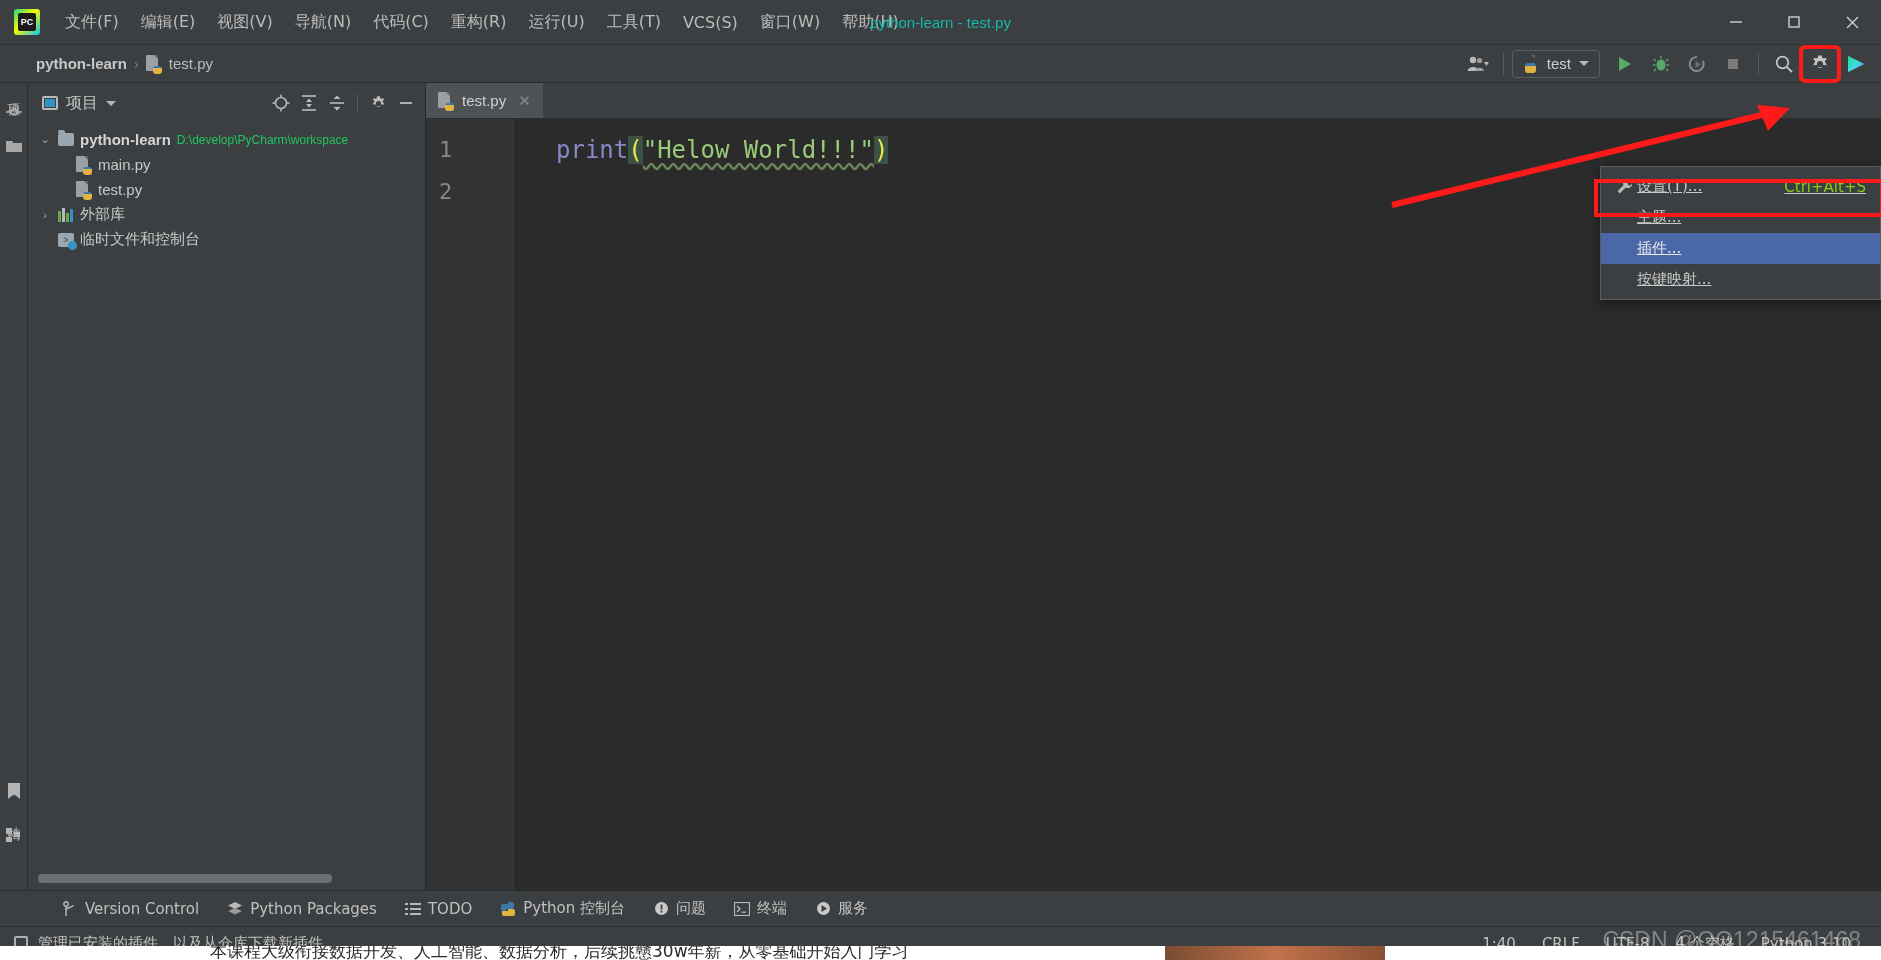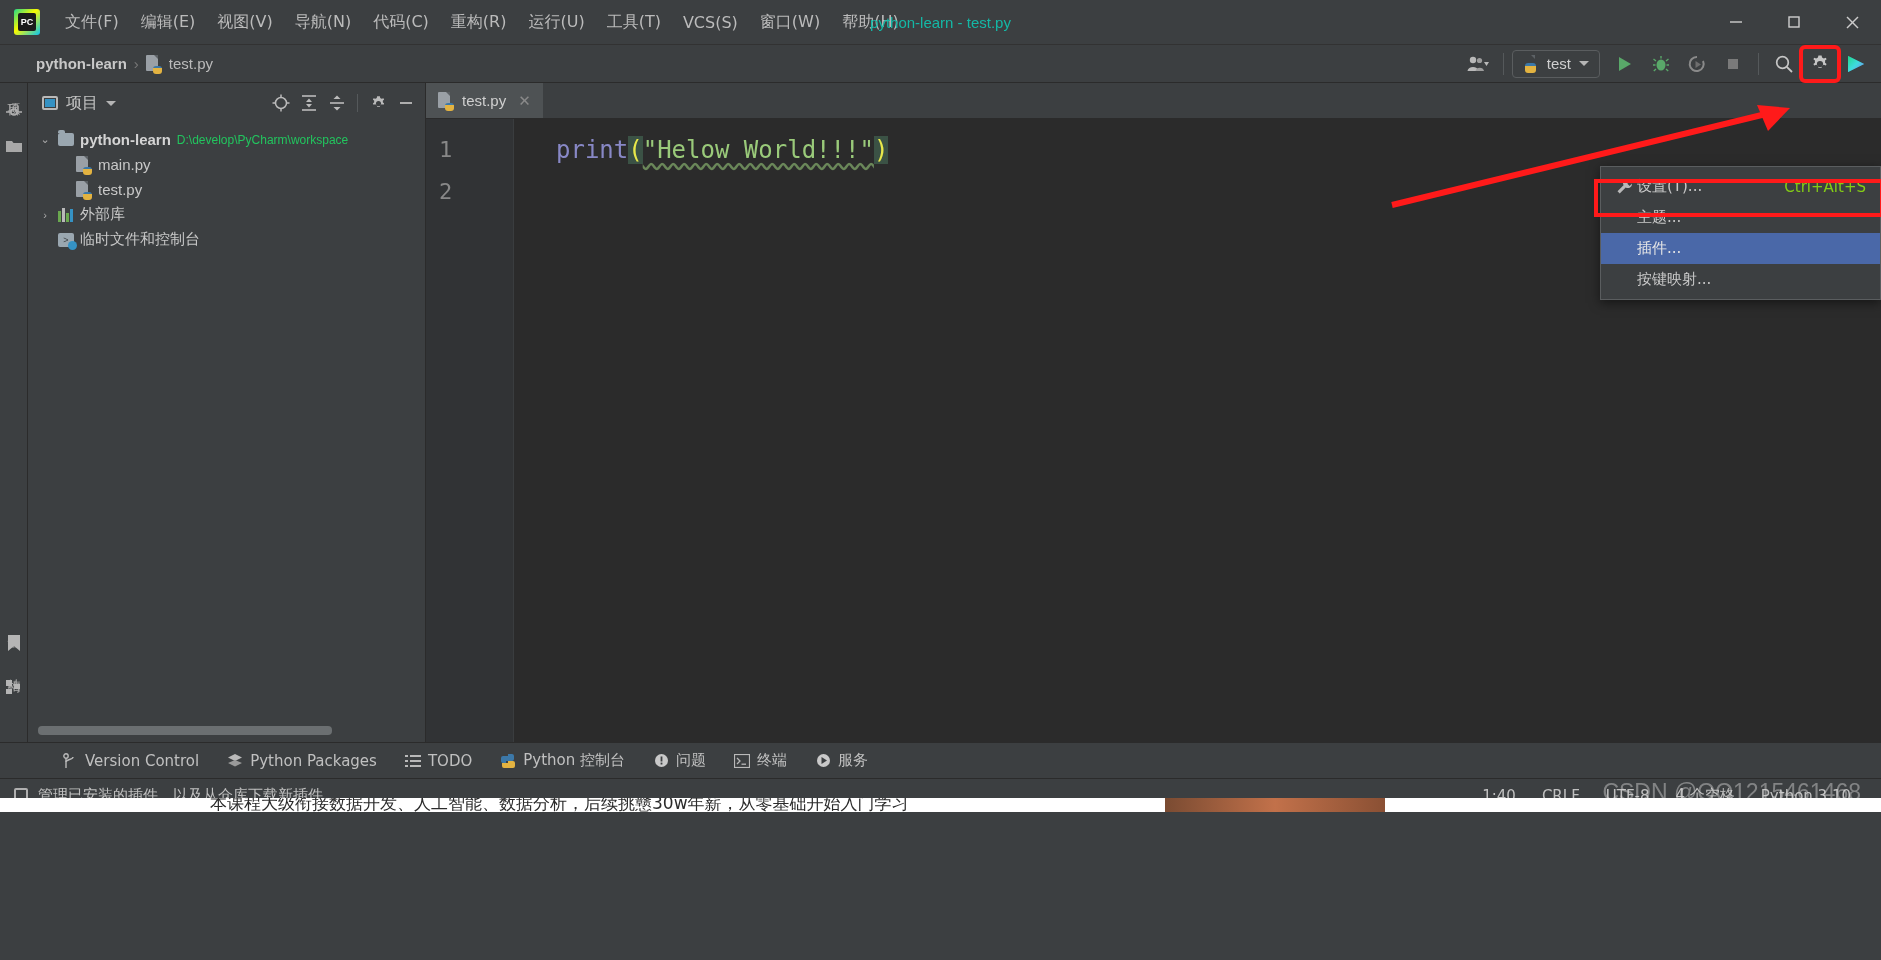--- a/index.html
+++ b/index.html
@@ -5,21 +5,21 @@
   * { box-sizing: border-box; margin: 0; padding: 0; }
   html, body {
     width: 1881px; height: 960px;
     background: #3c3f41;
     font-family: "Liberation Sans", "DejaVu Sans", sans-serif;
     overflow: hidden;
     color: #bbbbbb;
   }
   .app {
     position: relative;
-    width: 1881px; height: 812px;
+    width: 1881px; height: 960px;
     background: #3c3f41;
     display: flex; flex-direction: column;
   }
 
   
   .titlebar {
     height: 45px; flex: 0 0 45px;
     background: #3c3f41;
     display: flex; align-items: center;
     border-bottom: 1px solid #323232;
@@ -272,20 +272,21 @@
     width: 281px; background: #3c3f41;
     border: 1px solid #5a5d5f;
     box-shadow: 0 3px 10px rgba(0,0,0,.5);
     z-index: 40; padding: 4px 0;
   }
   .mrow {
     display: flex; align-items: center;
     height: 31px; padding: 0 14px 0 10px;
     font-size: 15px; color: #c9c9c9;
     font-family: "DejaVu Sans", sans-serif;
+    text-decoration: underline;
   }
   .mrow.sel { background: #4a68a8; color: #e6e6e6; }
   .mrow .mi { width: 26px; display:flex;align-items:center;justify-content:center; color:#b9b9b9;}
   .mrow .ml { flex: 1 1 auto; }
   .mrow .mk { color: #84cc16; font-size: 15px; }
   .sel-outline {
     position: absolute; top: 96px; right: -3px;
     width: 290px; height: 38px;
     border: 4px solid #ff1a1a; z-index: 41; pointer-events:none;
   }

